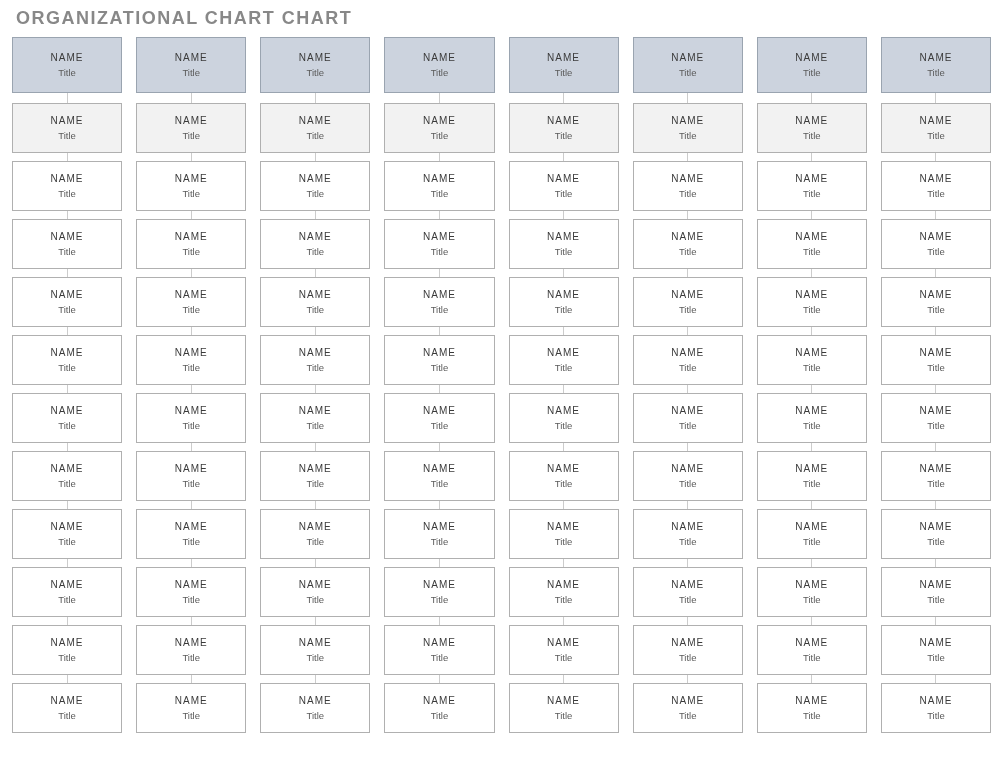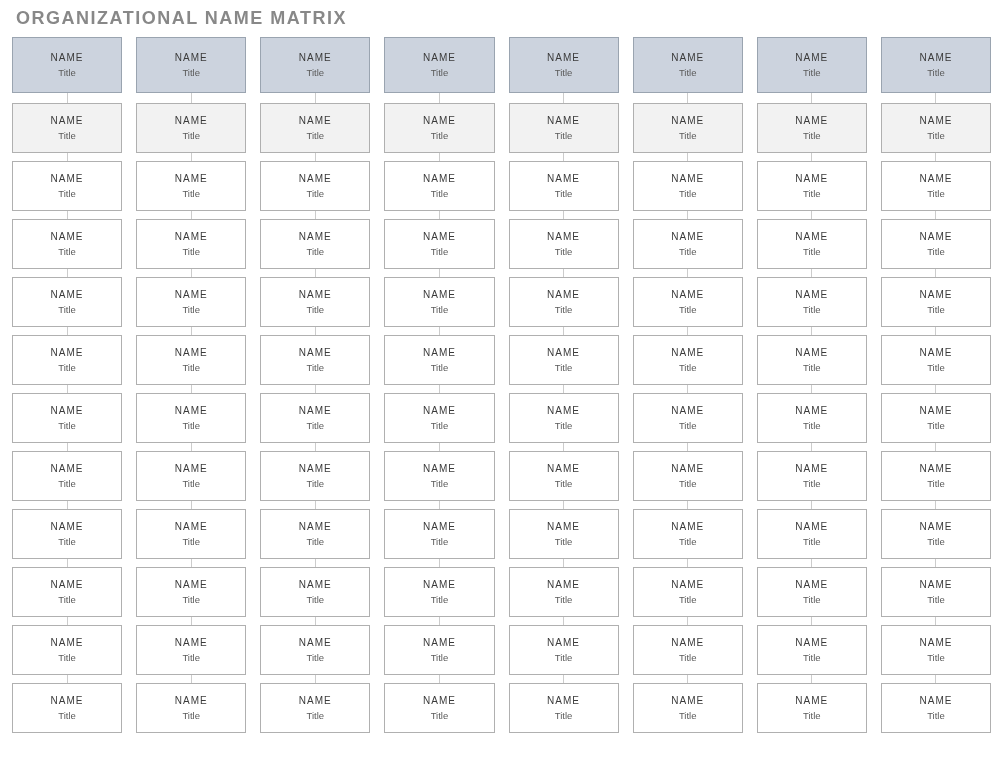--- a/index.html
+++ b/index.html
@@ -70,21 +70,21 @@
       height: 10px;
       background: #cccccc;
     }
     .connector.short {
       height: 8px;
     }
   </style>
 </head>
 <body>
 
-<h1 class="page-title">ORGANIZATIONAL NAME MATRIX</h1>
+<h1 class="page-title">ORGANIZATIONAL CHART CHART</h1>
 
 <div class="matrix" id="matrix">
     <div class="row">
       <div class="cell-wrap">
         <div class="cell header">
           <div class="name">NAME</div>
           <div class="title">Title</div>
         </div>
       </div>
       <div class="cell-wrap">

